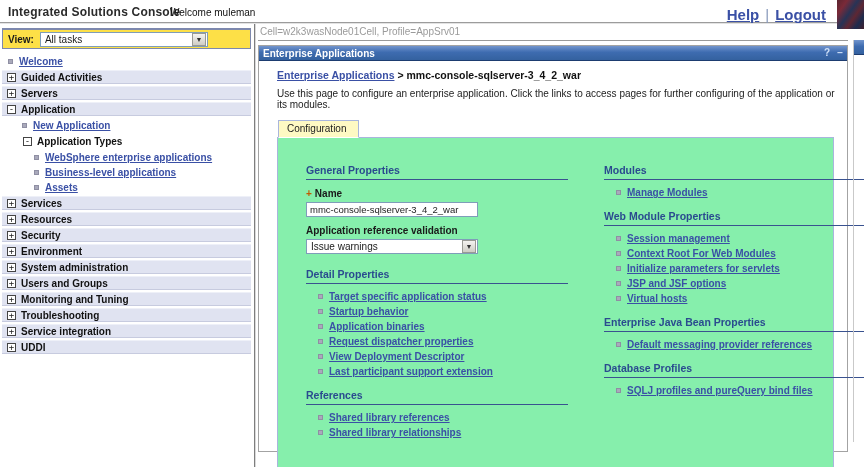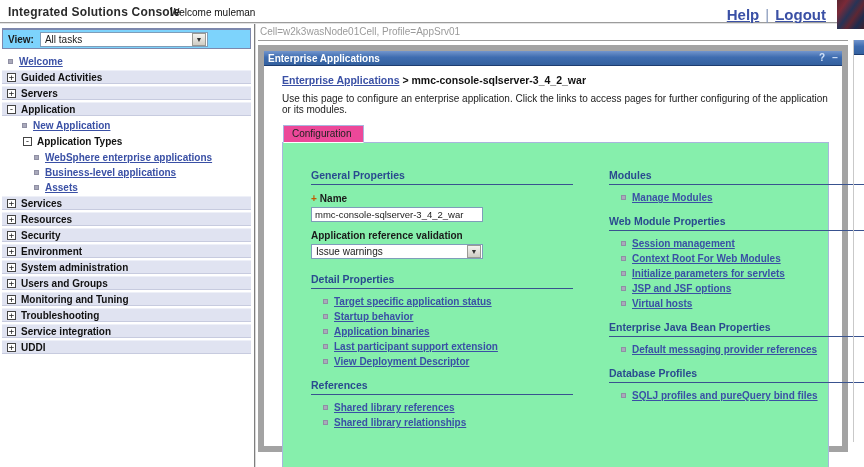--- a/index.html
+++ b/index.html
@@ -24,21 +24,21 @@
   .banner-art {
     position:absolute; right:0; top:0; width:27px; height:29px; z-index:5;
     background: linear-gradient(125deg,#5a2430 0%,#7a2a38 22%,#273356 45%,#5e2733 62%,#1d2b4e 80%,#44202c 100%);
   }
   .top-sep { position:absolute; top:22px; left:0; width:864px; height:2px; background:#9c9c9c; border-bottom:1px solid #e3e3e3; z-index:2; }
 
   
   .sidebar { position:absolute; top:27px; left:0; width:253px; }
   .view-box {
     margin:1px 2px 0 2px; border:1px solid #7d88ad; border-top:2px solid #7d88ad;
-    background:#7dd3fc; padding:3px 5px; display:flex; align-items:center; height:21px;
+    background:#fde047; padding:3px 5px; display:flex; align-items:center; height:21px;
   }
   .view-label { font-size:10px; font-weight:bold; margin-right:6px; }
   .selectbox {
     display:flex; align-items:center; justify-content:space-between;
     border:1px solid #7f9db9; background:#fff; height:15px; font-size:10px; cursor:pointer;
   }
   .selectbox .sel-text { padding:0 4px; white-space:nowrap; overflow:hidden; }
   .sel-btn {
     width:14px; height:13px; background:linear-gradient(#f4f3f0,#cfcdc5);
     border:1px solid #9a9a94; display:flex; align-items:center; justify-content:center;
@@ -66,35 +66,35 @@
 
   
   .divider-v { position:absolute; left:254px; top:24px; width:2px; height:443px; background:#7e7e7e; border-right:1px solid #d9d9d9; }
 
   
   .main { position:absolute; left:258px; top:24px; width:592px; }
   .context-line {
     color:#9a9a9a; font-size:10px; padding:2px 0 3px 2px;
     border-bottom:1px solid #9a9a9a; width:590px;
   }
-  .portlet { margin-top:4px; width:590px; height:407px; border:6px solid #a3a3a3; background:#fff; position:relative; }
+  .portlet { margin-top:4px; width:590px; height:407px; border:1px solid #a3a3a3; background:#fff; position:relative; }
   .portlet-titlebar {
     height:15px; background:linear-gradient(#7295cd 0%, #3e6cb0 45%, #34619f 100%);
     border-bottom:1px solid #1d3c70; color:#fff; font-size:10px; font-weight:bold;
     display:flex; align-items:center; padding:0 4px;
   }
   .tb-spacer { flex:1; }
   .tb-btn { color:#cfe0f8; font-weight:bold; font-size:10px; margin-left:7px; cursor:pointer; line-height:10px; }
   .portlet-body { padding:8px 6px 0 18px; }
   .breadcrumb { font-size:10.5px; font-weight:bold; }
   .breadcrumb .crumb-sep, .breadcrumb .crumb-current { color:#111; }
   .desc { font-size:10px; margin-top:7px; color:#222; }
   .tabs { margin-top:9px; position:relative; z-index:2; margin-left:1px; }
   .tab {
-    display:inline-block; background:#ec4899; border:1px solid #a9b5dd; border-bottom:1px solid #fff;
+    display:inline-block; background:#fef9c3; border:1px solid #a9b5dd; border-bottom:1px solid #fff;
     padding:2px 12px 3px 8px; font-size:10px; color:#222; position:relative; top:1px; cursor:pointer;
   }
   .content-box {
     border:1px solid #a9b5dd; margin-right:7px; height:331px;
     padding:26px 0 0 28px; display:flex; background:#86efac;
   }
   .col-left { width:262px; flex:none; }
   .col-right { width:284px; margin-left:36px; flex:none; }
 
   .section-heading {
@@ -277,25 +277,29 @@
             <li>
               <span class="bullet"></span>
               <a>Startup behavior</a>
             </li>
             <li>
               <span class="bullet"></span>
               <a>Application binaries</a>
             </li>
             <li>
               <span class="bullet"></span>
+              <a>Request dispatcher properties</a>
+            </li>
+            <li>
+              <span class="bullet"></span>
+              <a>View Deployment Descriptor</a>
+            </li>
+            <li>
+              <span class="bullet"></span>
               <a>Last participant support extension</a>
-            </li>
-            <li>
-              <span class="bullet"></span>
-              <a>View Deployment Descriptor</a>
             </li>
           </ul>
 
           <div class="section-heading mt12">References</div>
           <ul class="link-list">
             <li>
               <span class="bullet"></span>
               <a>Shared library references</a>
             </li>
             <li>

